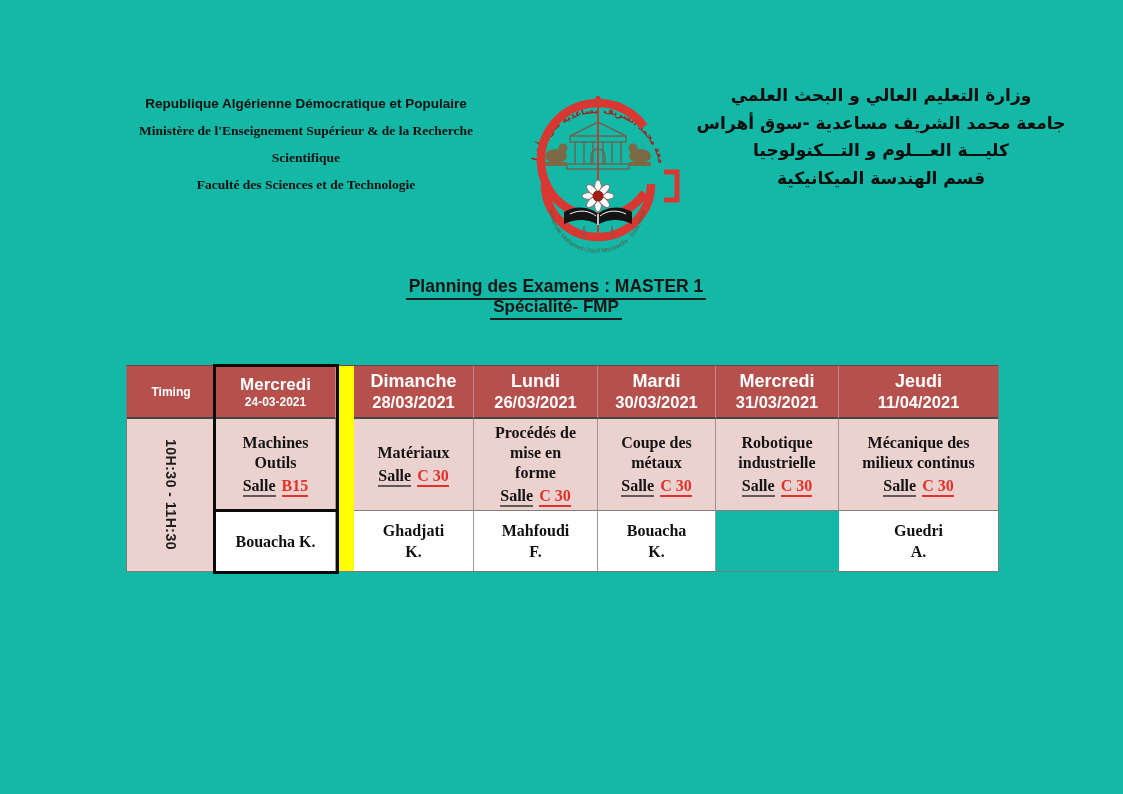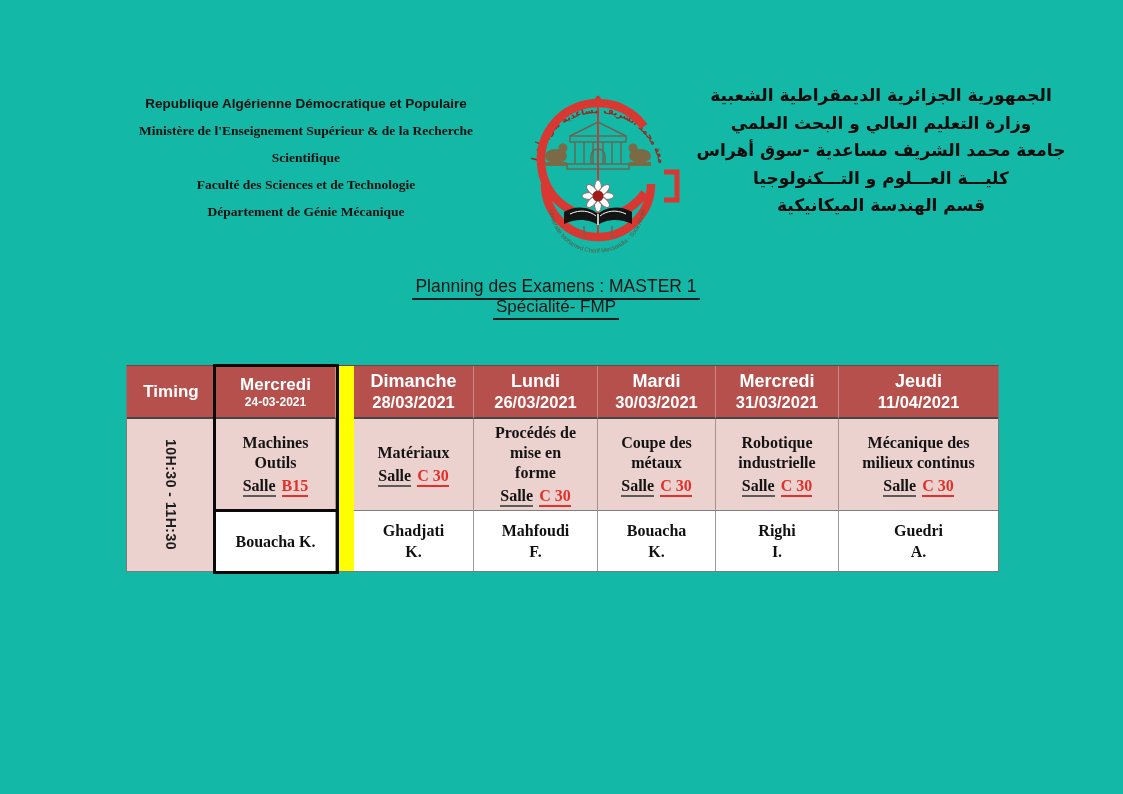--- a/index.html
+++ b/index.html
@@ -15,21 +15,21 @@
 
   .ar-block {
     position:absolute; left:692px; top:82px; width:378px; text-align:center; direction:rtl;
     font-family:"DejaVu Sans", sans-serif; font-weight:bold; font-size:17px; line-height:27.5px; color:#0d0d0d;
   }
 
   .logo-wrap { position:absolute; left:512px; top:84px; width:172px; height:180px; }
 
   
   .title-block { position:absolute; left:0; top:276px; width:1112px; text-align:center;
-                 font-family:"Liberation Sans", sans-serif; font-weight:normal; color:#161616; }
+                 font-family:"Liberation Sans", sans-serif; font-weight:bold; color:#161616; }
   .title-line1 { font-size:17.5px; }
   .title-line2 { font-size:17px; margin-top:0; }
   .u { border-bottom:2.5px solid #1d1d1d; padding:0 3px 2px 3px; }
 
   
   .tbl {
     position:absolute; left:126px; top:365px;
     display:grid;
     grid-template-columns: 89px 120px 18px 120px 124px 118px 123px 159px;
     grid-template-rows: 53px 92px 60px;
@@ -37,21 +37,21 @@
   }
   .cell { display:flex; flex-direction:column; align-items:center; justify-content:center;
           box-sizing:border-box; text-align:center; }
 
   .hdr { background:#b5504c; color:#ffffff; font-family:"Liberation Sans", sans-serif; font-weight:bold;
          border-right:1.5px solid #c98886; border-bottom:2px solid #454545; }
   .hdr .day  { font-size:18px; line-height:21px; }
   .hdr .date { font-size:16.5px; line-height:20px; }
   .hdr.first .day  { font-size:17px; line-height:20px; }
   .hdr.first .date { font-size:12px; line-height:14px; }
-  .hdr.timing-h { font-size:17px; }
+  .hdr.timing-h { font-size:12px; }
 
   .pink { background:#ecd2cf; border-right:1px solid #a39290; border-bottom:1.5px solid #7f7f7f;
           font-weight:bold; }
   .white { background:#ffffff; border-right:1px solid #9a9a9a; font-weight:bold; }
   .no-r { border-right:none; }
 
   .subject { font-size:16px; line-height:20px; white-space:pre-line; color:#131313; }
   .salle-line { font-size:16px; line-height:21px; margin-top:2px; white-space:nowrap; }
   .salle-label { color:#131313; border-bottom:2.5px solid #5b5b5b; padding-bottom:1px; }
   .room { color:#e2312a; border-bottom:2.5px solid #e2312a; padding-bottom:1px; margin-left:6px; }
@@ -73,21 +73,20 @@
 </head>
 <body>
 
 <div class="page">
 
   <div class="fr-block">
     <div class="fr-line sans">Republique Algérienne Démocratique et Populaire</div>
     <div class="fr-line">Ministère de l'Enseignement Supérieur &amp; de la Recherche</div>
     <div class="fr-line">Scientifique</div>
     <div class="fr-line">Faculté des Sciences et de Technologie</div>
-    <div class="fr-line">Département de Génie Mécanique</div>
   </div>
 
   <div class="logo-wrap">
     <svg width="172" height="180" viewBox="0 0 172 180">
       <defs>
         <path id="arcTop" d="M 25,80 A 62,62 0 0 1 147,80" fill="none"></path>
         <path id="arcBot" d="M 40,104 A 48,48 0 1 0 130,104" fill="none"></path>
       </defs>
 
       <text font-family="DejaVu Sans, sans-serif" font-size="9" font-weight="bold" fill="#9c241c">
@@ -146,21 +145,20 @@
       <path d="M 58,130 C 68,125 78,127 84,132" stroke="#ffffff" stroke-width="1" fill="none"></path>
       <path d="M 114,130 C 104,125 94,127 88,132" stroke="#ffffff" stroke-width="1" fill="none"></path>
 
       <text font-family="Liberation Sans, sans-serif" font-size="6" fill="#5a5843">
         <textPath href="#arcBot" startOffset="50%" text-anchor="middle">Université Mohamed Chérif Messaadia - Souk Ahras</textPath>
       </text>
     </svg>
   </div>
 
   <div class="ar-block" dir="rtl">
-    <div>الجمهورية الجزائرية الديمقراطية الشعبية</div>
     <div>وزارة التعليم العالي و البحث العلمي</div>
     <div>جامعة محمد الشريف مساعدية -سوق أهراس</div>
     <div>كليـــة العـــلوم و التـــكنولوجيا</div>
     <div>قسم الهندسة الميكانيكية</div>
   </div>
 
   <div class="title-block">
     <div class="title-line1">
       <span class="u">Planning des Examens : MASTER 1</span>
     </div>
@@ -255,24 +253,20 @@
 K.</div>
     </div>
     <div class="cell white" style="grid-area:3/5/4/6">
       <div class="teacher">Mahfoudi
 F.</div>
     </div>
     <div class="cell white" style="grid-area:3/6/4/7">
       <div class="teacher">Bouacha
 K.</div>
     </div>
-    <div class="cell white" style="grid-area:3/7/4/8">
-      <div class="teacher">Righi
-I.</div>
-    </div>
     <div class="cell white no-r" style="grid-area:3/8/4/9">
       <div class="teacher">Guedri
 A.</div>
     </div>
 
     <div class="hl-box"></div>
     <div class="hl-box-teacher"></div>
   </div>
 
 </div>

